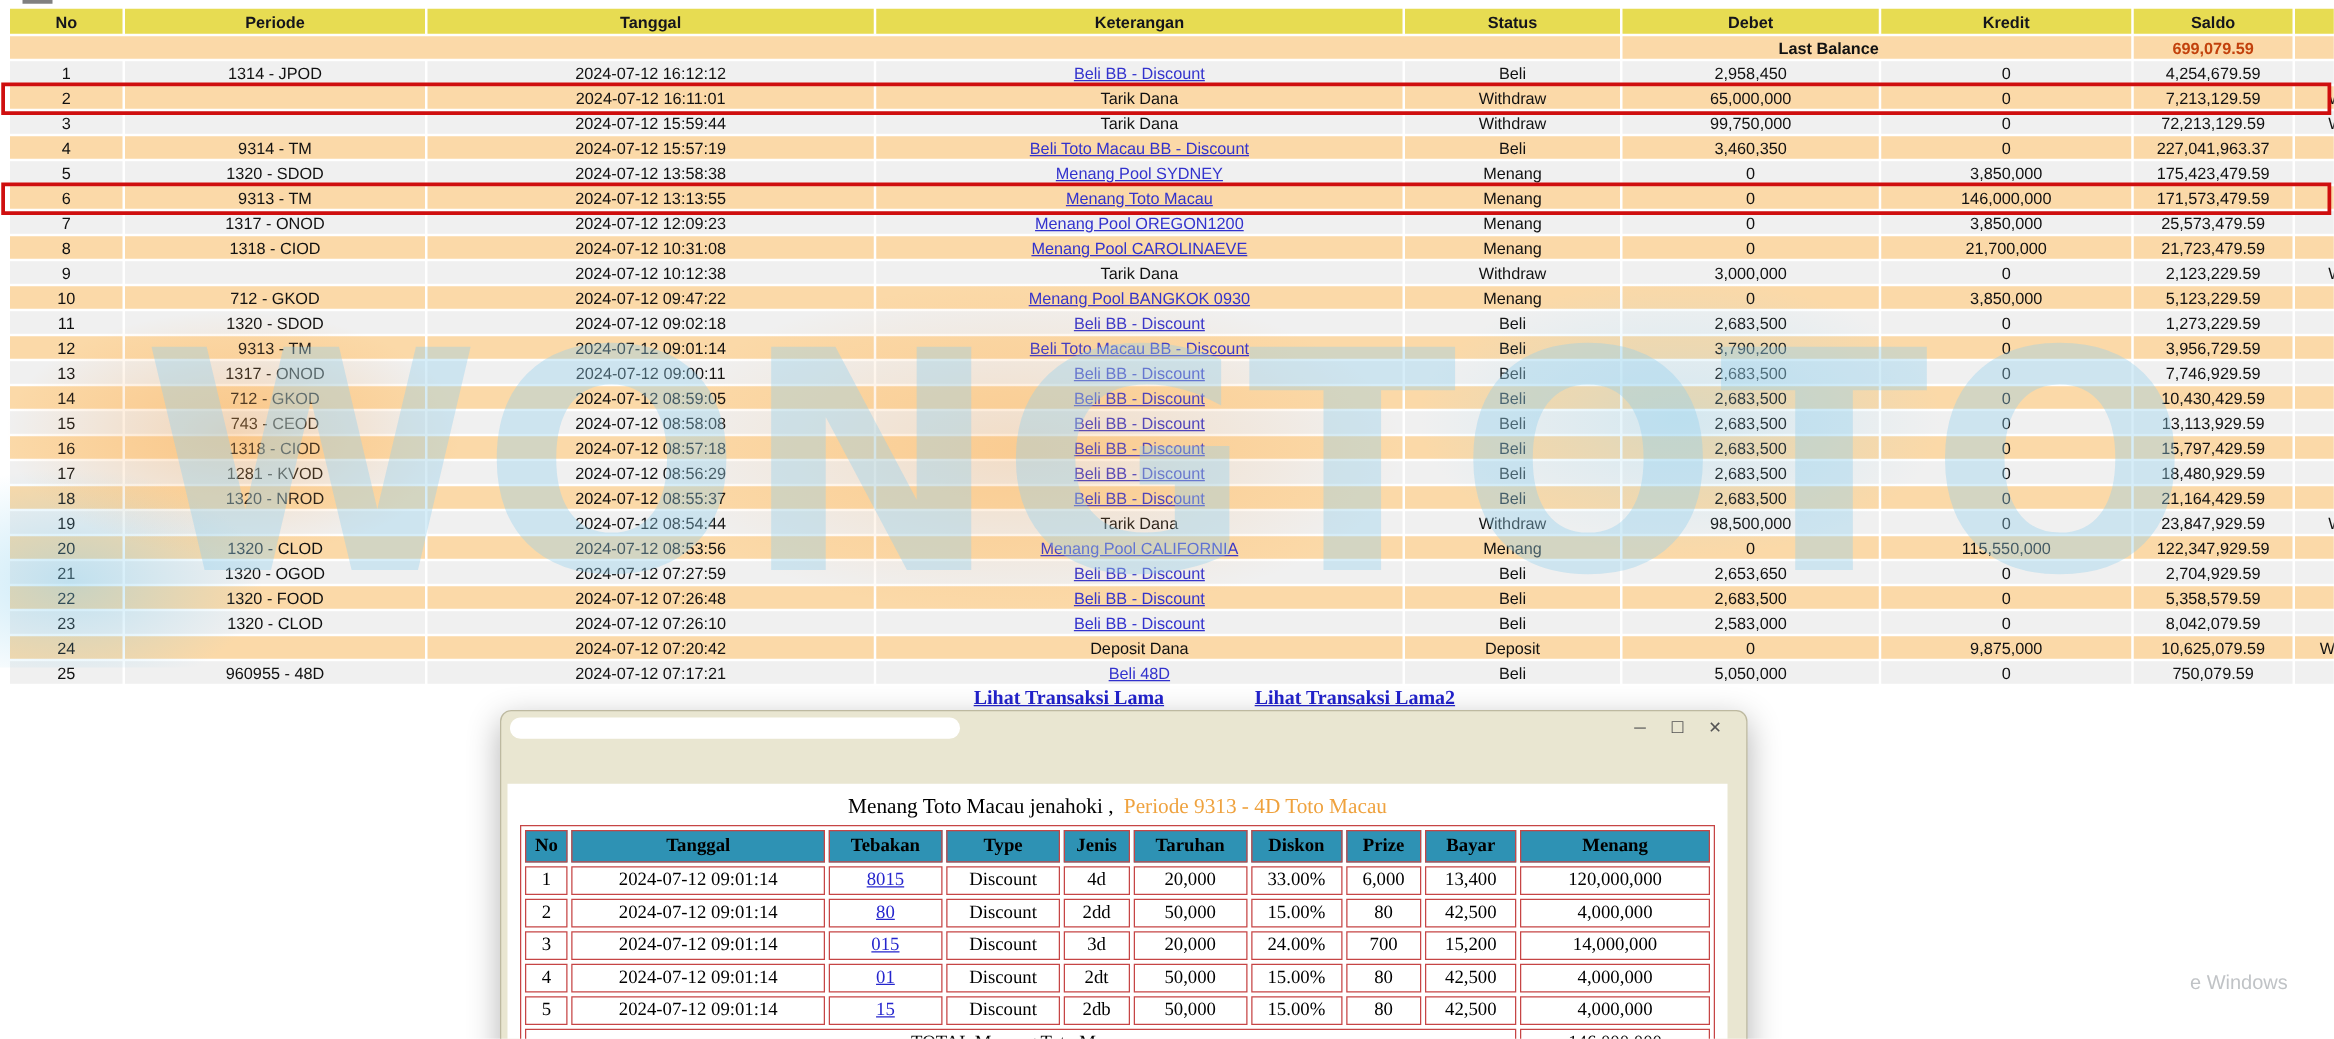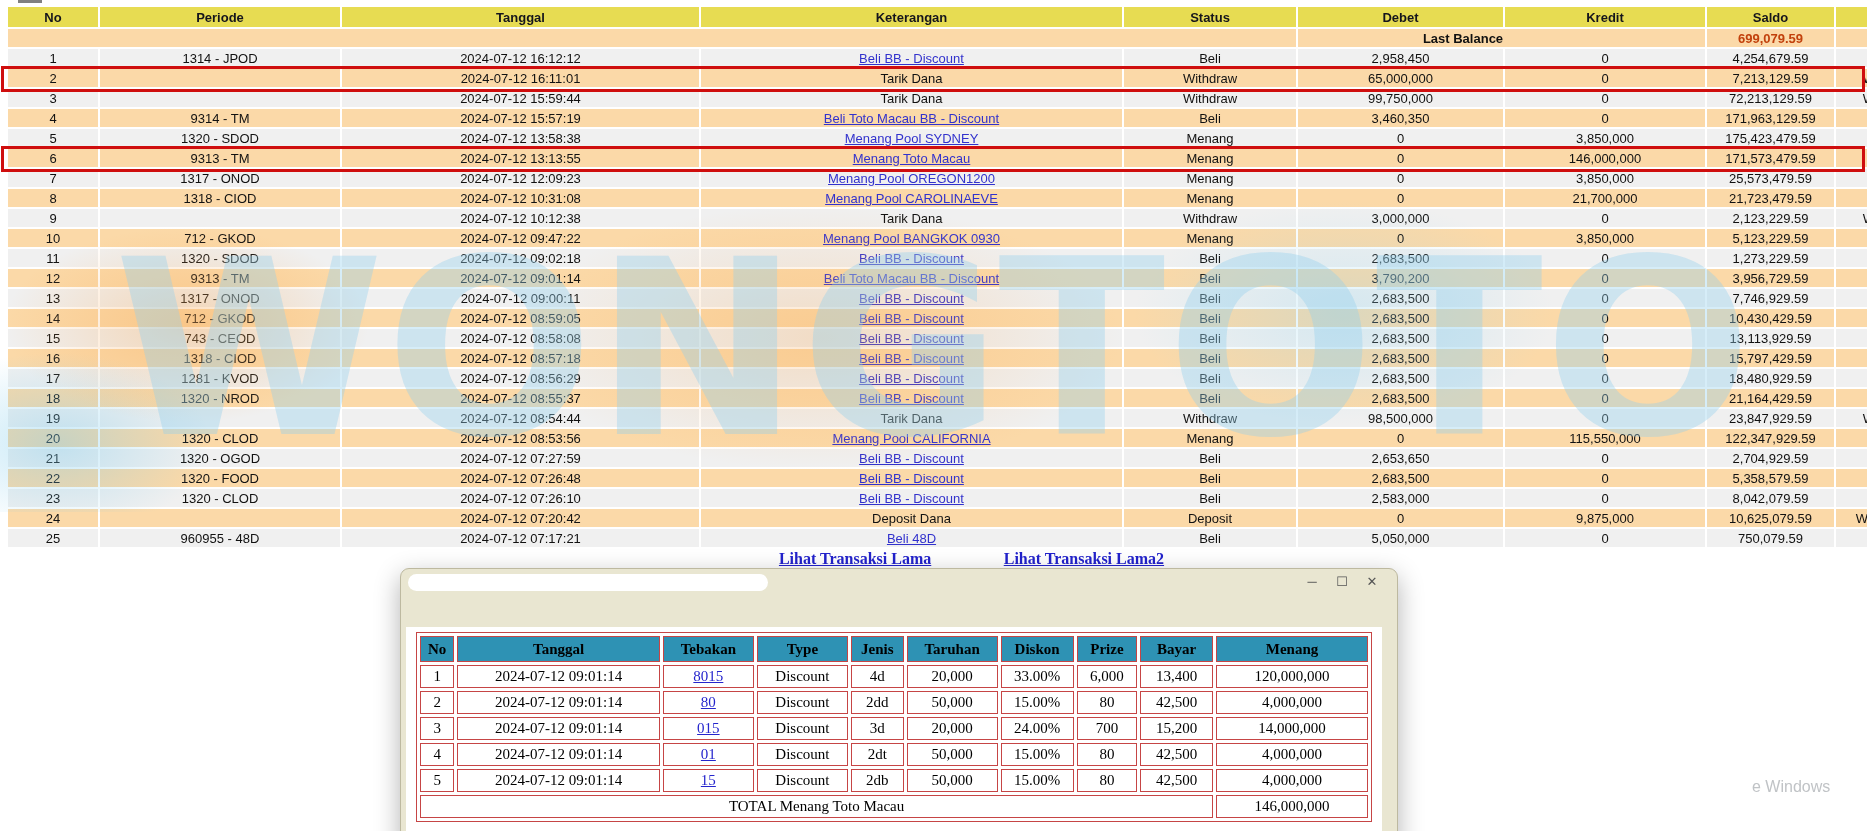--- a/index.html
+++ b/index.html
@@ -22,21 +22,21 @@
   a.ket-link{color:#3232CD;text-decoration:underline;}
   .row-highlight{position:absolute;left:1px;width:1858px;border:3px solid #CF0E0E;
                  pointer-events:none;z-index:6;}
 
   
   .footer-links{text-align:center;transform:translateX(35px);margin-top:1px;position:relative;z-index:1;}
   .footer-links a{font:bold 16px "Liberation Serif",serif;color:#2222CC;
                   margin:0 34px;}
 
   
-  .site-watermark{position:absolute;left:0;top:200px;width:1867px;height:312px;z-index:5;
+  .site-watermark{position:absolute;left:0;top:222px;width:1867px;height:312px;z-index:5;
      pointer-events:none;overflow:hidden;
      background:
        radial-gradient(ellipse 260px 140px at 10% 40%, rgba(246,168,86,.38), rgba(246,168,86,0) 70%),
        radial-gradient(ellipse 430px 190px at 44% 44%, rgba(246,168,86,.28), rgba(246,168,86,0) 70%),
        radial-gradient(ellipse 300px 160px at 72% 36%, rgba(150,212,238,.30), rgba(150,212,238,0) 70%),
        radial-gradient(ellipse 220px 130px at 3% 78%,  rgba(120,200,235,.40), rgba(120,200,235,0) 70%);}
   .site-watermark span{display:block;text-align:center;
      font:bold 245px "DejaVu Sans",sans-serif;line-height:300px;letter-spacing:1px;
      color:rgba(146,208,236,.38);}
 
@@ -144,21 +144,21 @@
           <td class="c-via">Website</td>
         </tr>
         <tr class="even">
           <td class="c-no">4</td>
           <td class="c-periode">9314 - TM</td>
           <td class="c-tanggal">2024-07-12 15:57:19</td>
           <td class="c-ket"><a href="#" class="ket-link">Beli Toto Macau BB - Discount</a></td>
           <td class="c-status">Beli</td>
           <td class="c-debet">3,460,350</td>
           <td class="c-kredit">0</td>
-          <td class="c-saldo">171,963,129.59</td>
+          <td class="c-saldo">227,041,963.37</td>
           <td class="c-via">Mobile</td>
         </tr>
         <tr class="odd">
           <td class="c-no">5</td>
           <td class="c-periode">1320 - SDOD</td>
           <td class="c-tanggal">2024-07-12 13:58:38</td>
           <td class="c-ket"><a href="#" class="ket-link">Menang Pool SYDNEY</a></td>
           <td class="c-status">Menang</td>
           <td class="c-debet">0</td>
           <td class="c-kredit">3,850,000</td>
@@ -400,20 +400,24 @@
 <div class="popup">
   <div class="titlebar">
     <div class="title-pill"></div>
     <div class="win-controls">
       <div class="win-btn">─</div>
       <div class="win-btn">☐</div>
       <div class="win-btn">✕</div>
     </div>
   </div>
   <div class="content">
+    <div class="popup-heading">
+      <span>Menang Toto Macau jenahoki ,</span>
+      <span class="orange">Periode 9313 - 4D Toto Macau</span>
+    </div>
     <table class="detail">
       <colgroup>
         <col style="width:34px">
           <col style="width:200px">
           <col style="width:90px">
         <col style="width:90px">
           <col style="width:52px">
           <col style="width:90px">
         <col style="width:72px">
           <col style="width:60px">

